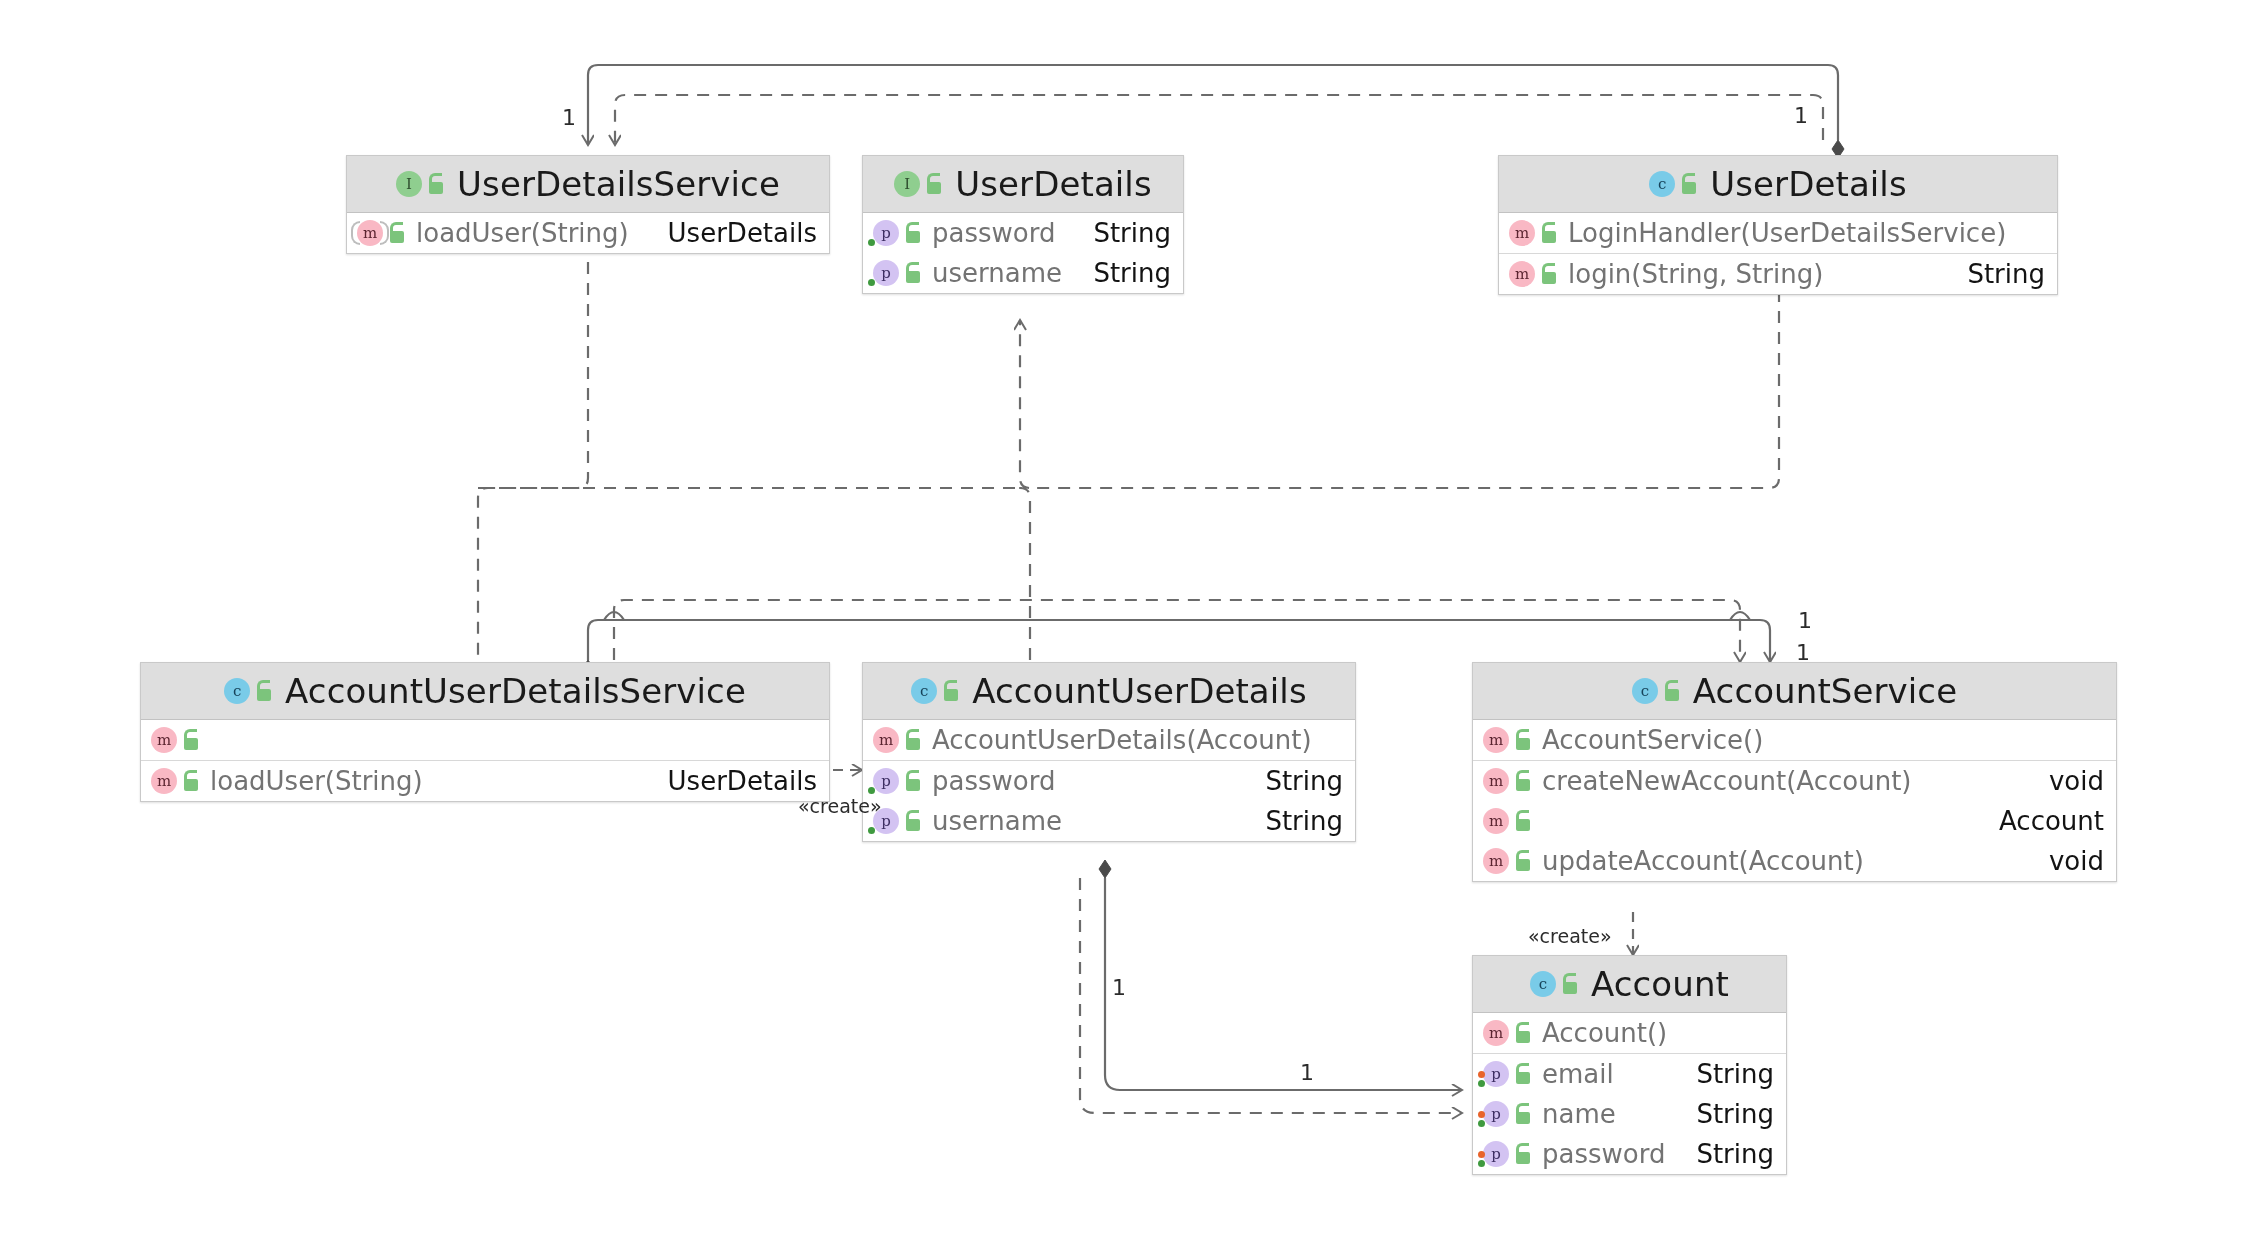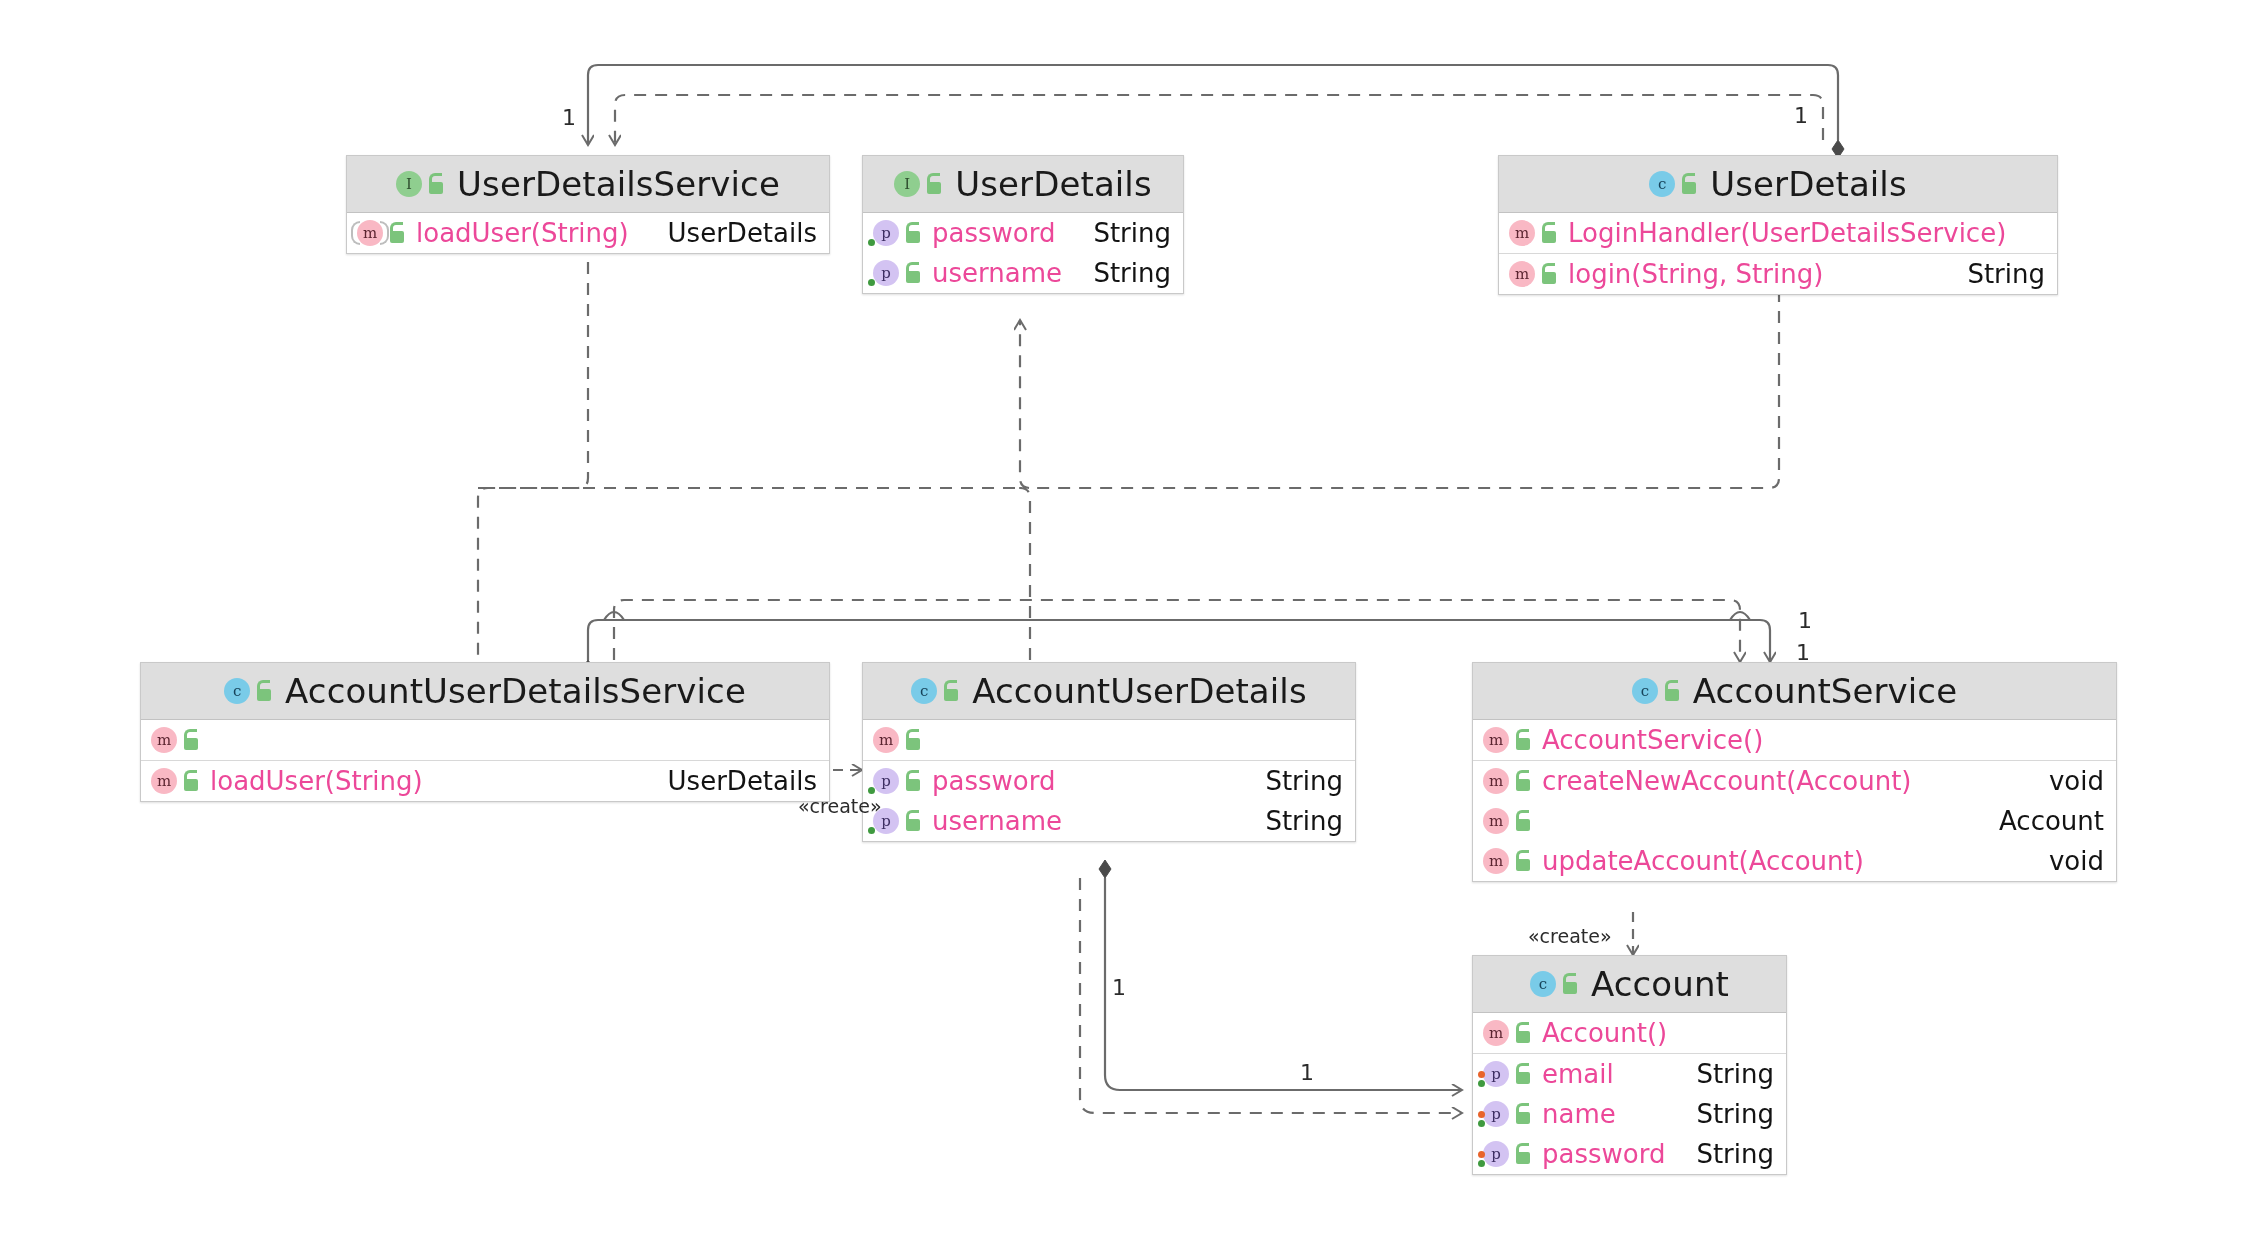--- a/index.html
+++ b/index.html
@@ -59,21 +59,21 @@
   .uml-row {
     display: flex;
     align-items: center;
     box-sizing: border-box;
     padding: 0 12px 0 10px;
     height: 40px;
     white-space: nowrap;
   }
   .uml-row .member {
     font-size: 26px;
-    color: #ec4899;
+    color: #737373;
     margin-left: 8px;
   }
   .uml-row .rtype {
     font-size: 26px;
     color: #131313;
     margin-left: auto;
     padding-left: 16px;
   }
   .uml-row.tight .rtype {
     padding-left: 12px;
@@ -348,20 +348,21 @@
       </span>
       <span class="title">AccountUserDetails</span>
     </div>
     <div class="uml-section">
       <div class="uml-row">
         <span class="badge meth">m</span>
         <span class="lockicon">
           <span class="shackle"></span>
             <span class="body"></span>
         </span>
+        <span class="member">AccountUserDetails(Account)</span>
         <span class="rtype"></span>
       </div>
     </div>
     <div class="uml-section">
       <div class="uml-row">
         <span class="badge prop only-green">p<i class="dot-g"></i></span>
         <span class="lockicon">
           <span class="shackle"></span>
             <span class="body"></span>
         </span>

